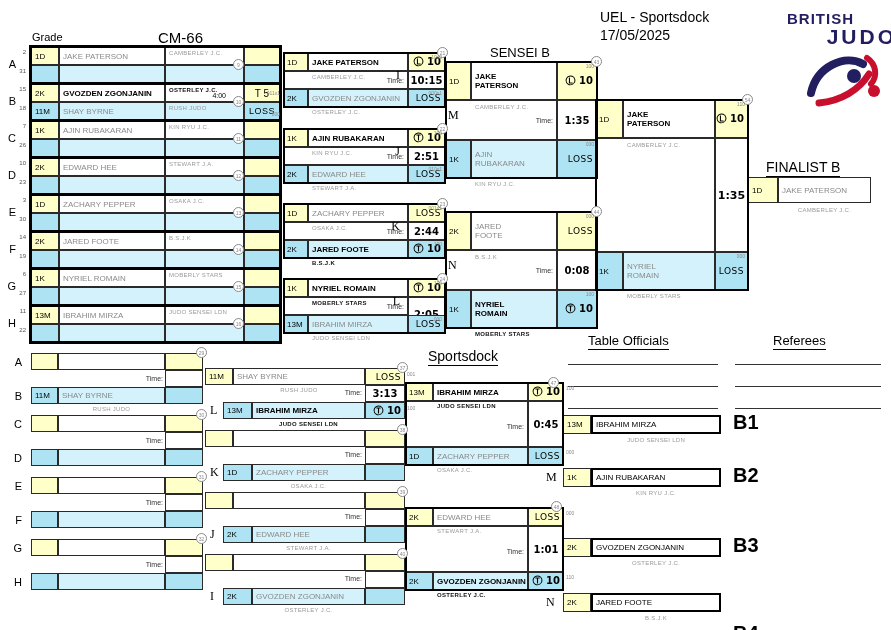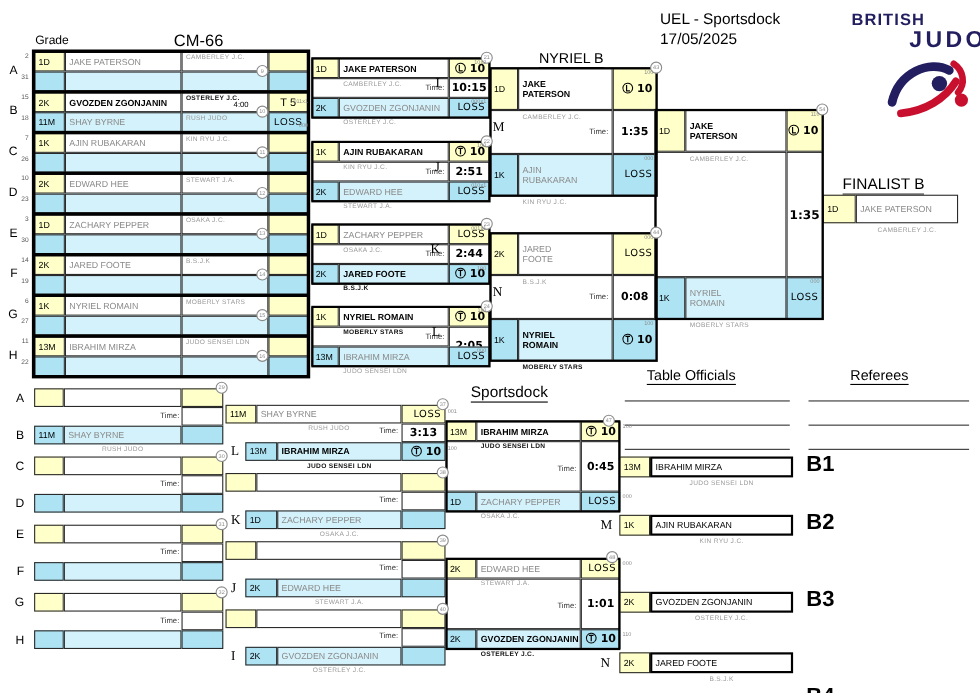--- a/index.html
+++ b/index.html
@@ -36,23 +36,23 @@
 </style>
 </head>
 <body>
 
 <div id="root">
 
   <div class="txt" style="left:158px;top:29px;font-size:15px">CM-66</div>
   <div class="txt" style="left:32px;top:31px;font-size:11px">Grade</div>
   <div class="txt" style="left:600px;top:9px;font-size:14px">UEL - Sportsdock</div>
   <div class="txt" style="left:600px;top:27px;font-size:14px">17/05/2025</div>
-  <div class="txt hd" style="left:490px;top:45px">NYRIEL B</div>
-
-  <div class="txt logo1" style="left:755px;top:10px;width:86px;text-align:right">BRITISH</div>
+  <div class="txt hd" style="left:490px;top:45px">SENSEI B</div>
+
+  <div class="txt logo1" style="left:787px;top:10px;width:86px;text-align:left">BRITISH</div>
   <div class="txt logo2" style="left:811px;top:25px;width:86px;text-align:right">JUDO</div>
   <svg width="88" height="64" viewBox="0 0 88 64" style="position:absolute;left:797px;top:46px">
     <g fill="none" stroke-linecap="round">
       <path d="M14 47 C20 20 48 8 66 18" stroke="#221e5f" stroke-width="8"></path>
       <path d="M22 57 C44 55 62 44 72 28" stroke="#c8102e" stroke-width="7"></path>
       <path d="M70 12 C79 18 81 30 74 38" stroke="#c8102e" stroke-width="6"></path>
       <circle cx="57" cy="30" r="7" fill="#221e5f"></circle>
       <circle cx="77" cy="45" r="6" fill="#c8102e"></circle>
     </g>
   </svg>

